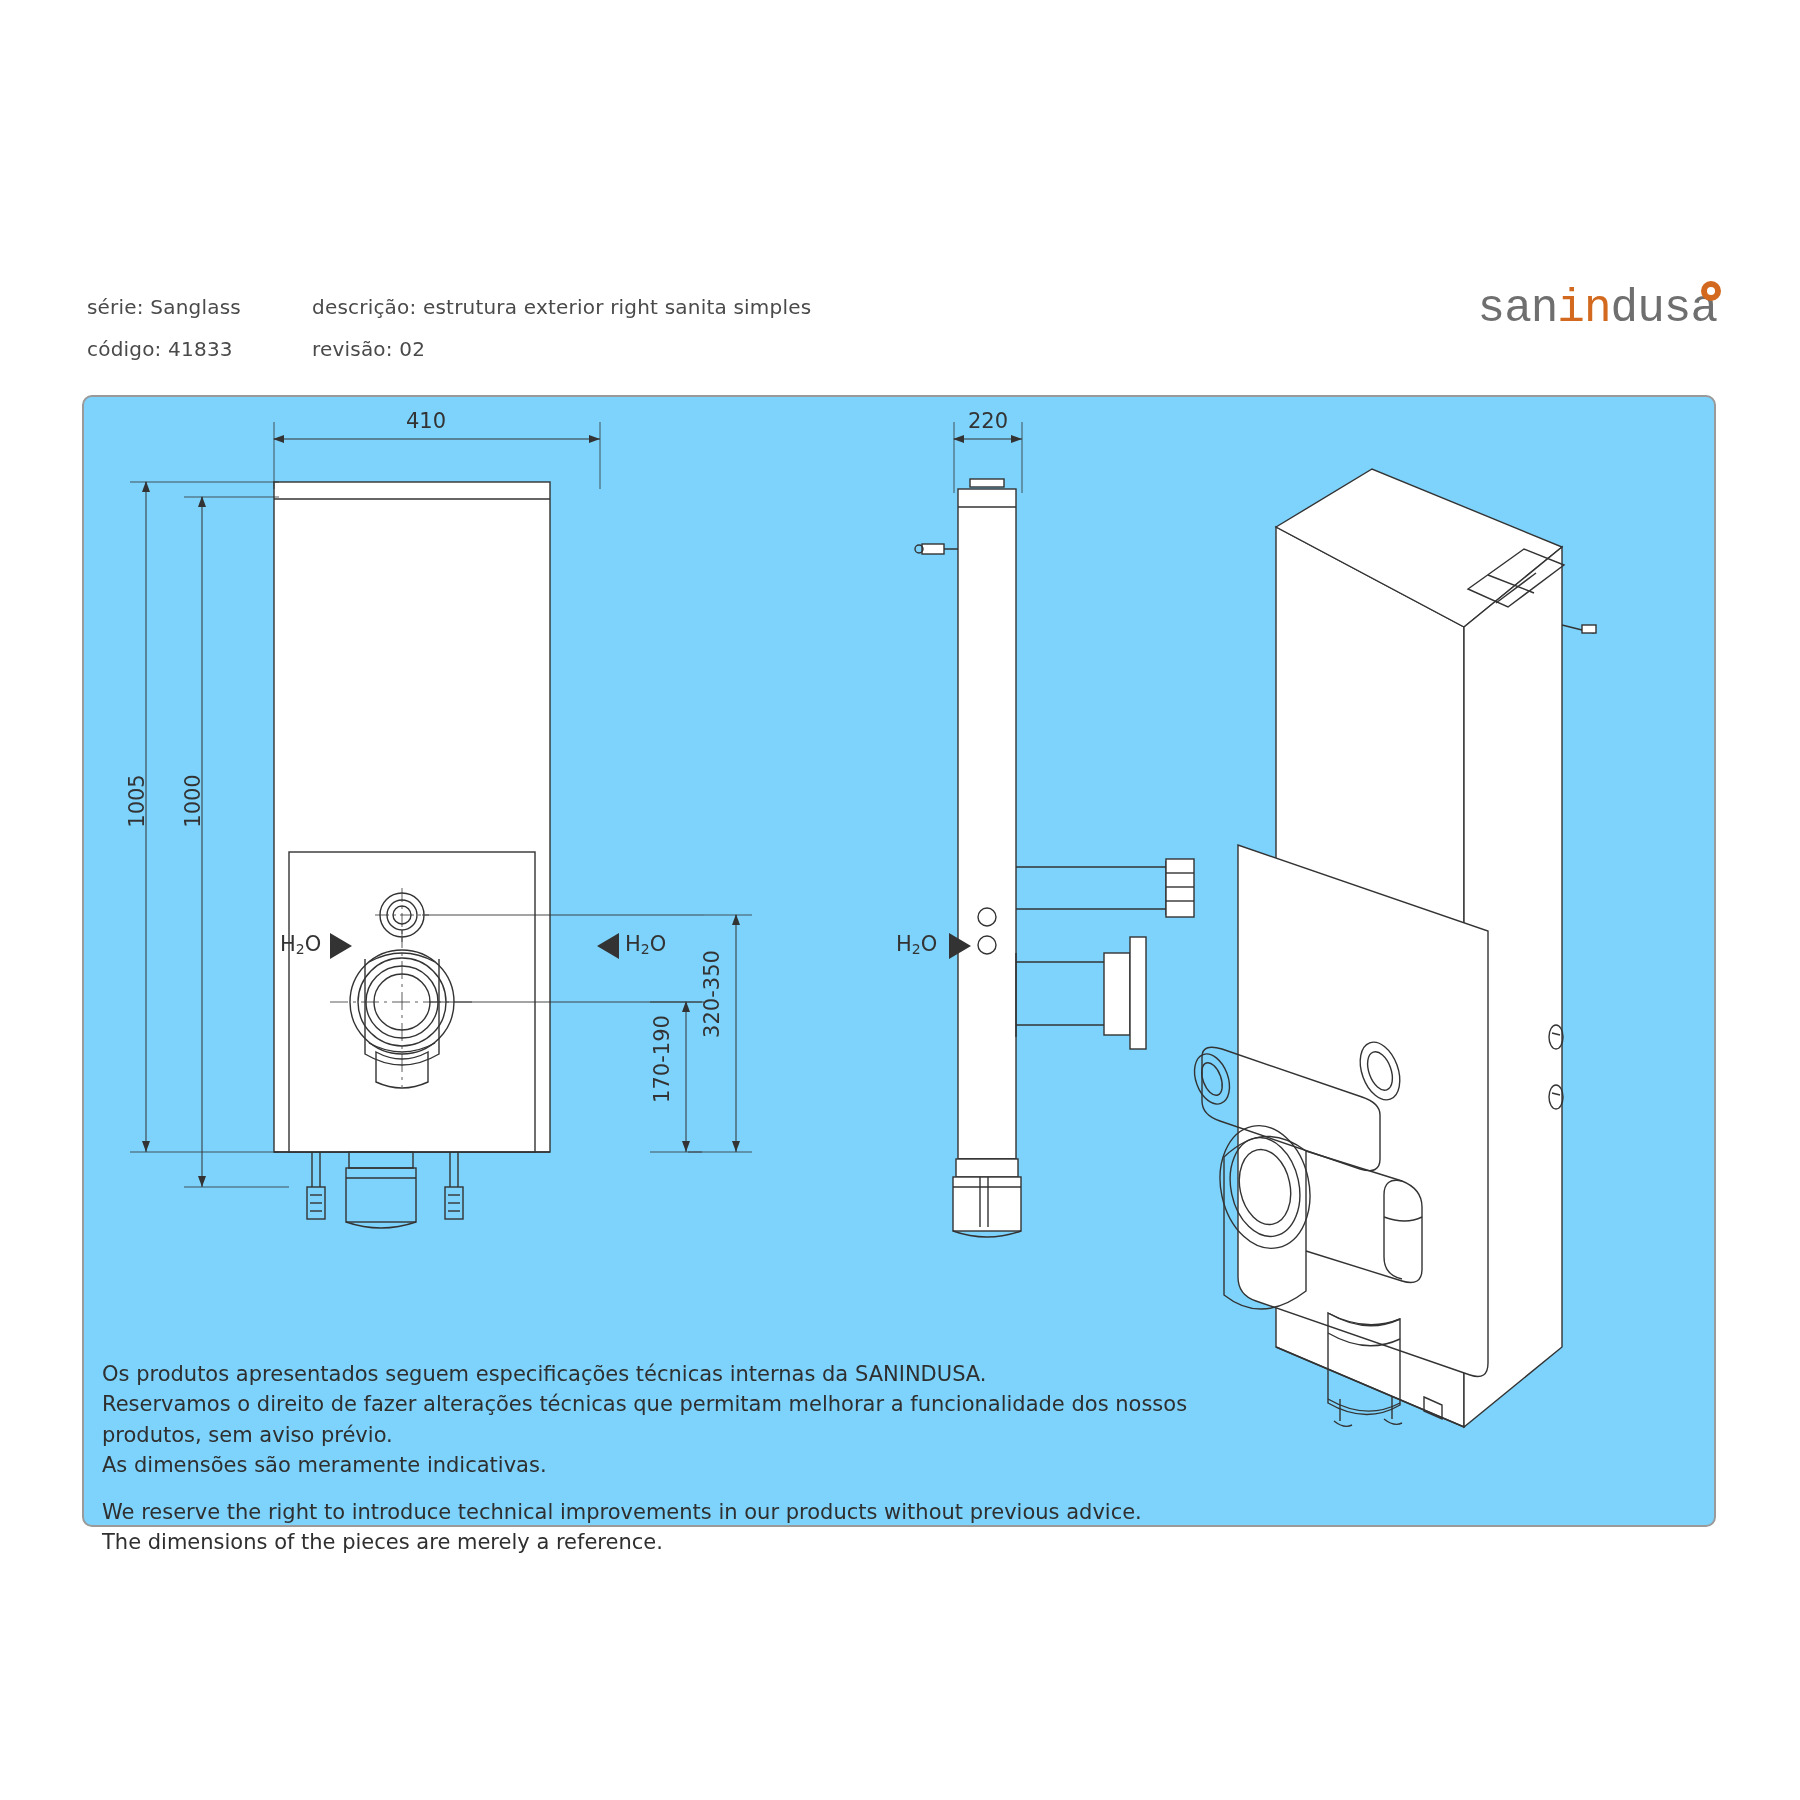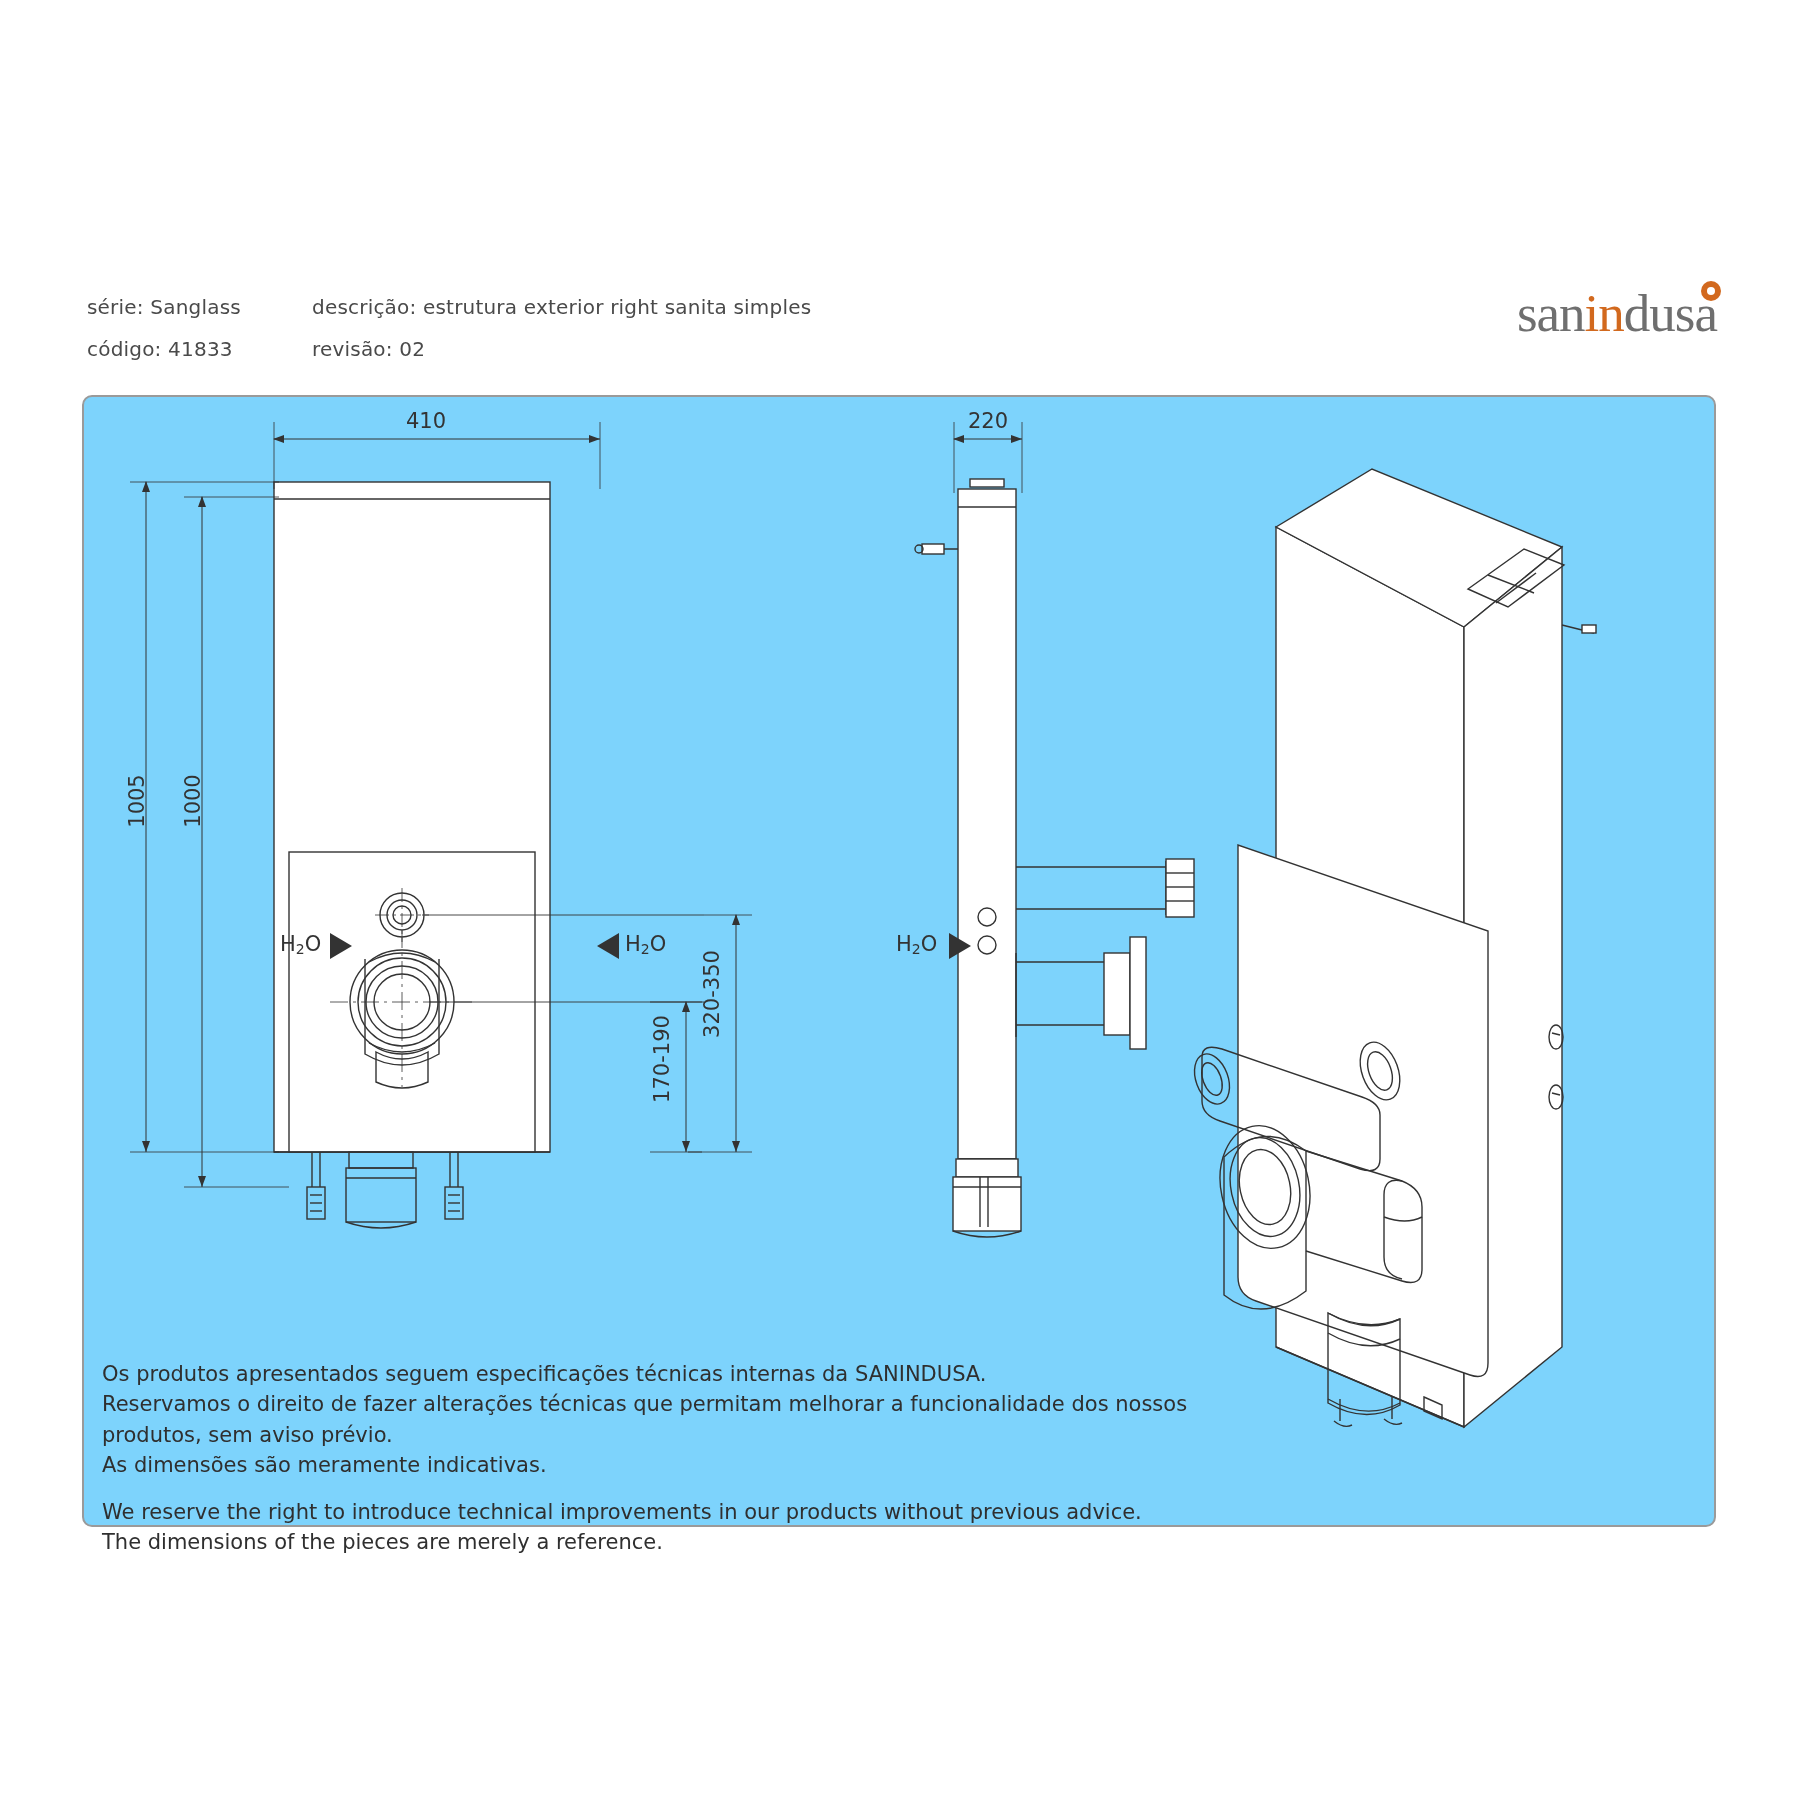--- a/index.html
+++ b/index.html
@@ -16,21 +16,21 @@
   .header{position:absolute;left:67px;top:295px;width:1630px;height:70px;margin-left:20px;}
   .hdr-row{position:absolute;left:0;font-size:20px;color:#4a4a4a;letter-spacing:.2px;}
   .hdr-row.r1{top:0;}
   .hdr-row.r2{top:42px;}
   .hdr-serie{position:absolute;left:0;white-space:nowrap;}
   .hdr-desc{position:absolute;left:225px;white-space:nowrap;}
   .hdr-cod{position:absolute;left:0;white-space:nowrap;}
   .hdr-rev{position:absolute;left:225px;white-space:nowrap;}
 
   .logo{position:absolute;right:0;top:-12px;height:60px;}
-  .logo-text{font-size:53px;letter-spacing:-1px;color:#6f6f6f;font-family:Liberation Serif, serif;}
+  .logo-text{font-size:46px;letter-spacing:-1px;color:#6f6f6f;font-family:Liberation Mono, monospace;}
   .logo-text .mid{color:#d2691e;}
   .logo-mark{position:absolute;right:-4px;top:-2px;width:20px;height:20px;border-radius:50%;background:#d2691e;}
   .logo-mark:after{content:"";position:absolute;left:6px;top:6px;width:8px;height:8px;border-radius:50%;background:#fff;}
 
   
   .frame{position:absolute;left:82px;top:395px;width:1630px;height:1128px;border:2px solid #9a9a9a;border-radius:10px;background:#7dd3fc;}
 
   .canvas{position:absolute;left:0;top:0;width:1630px;height:1128px;}
 
   

